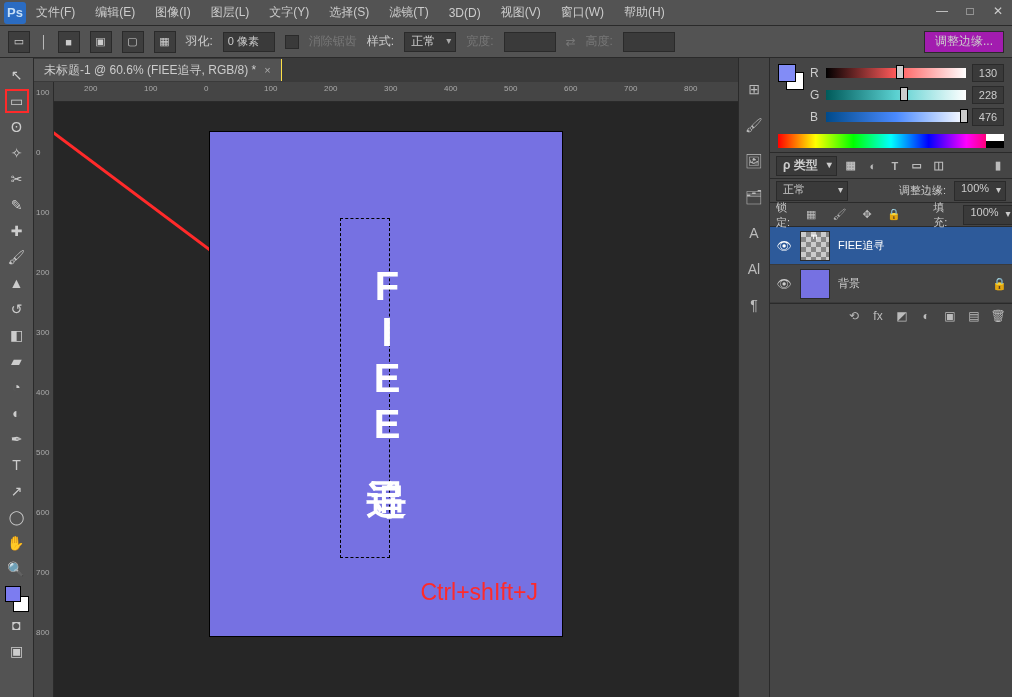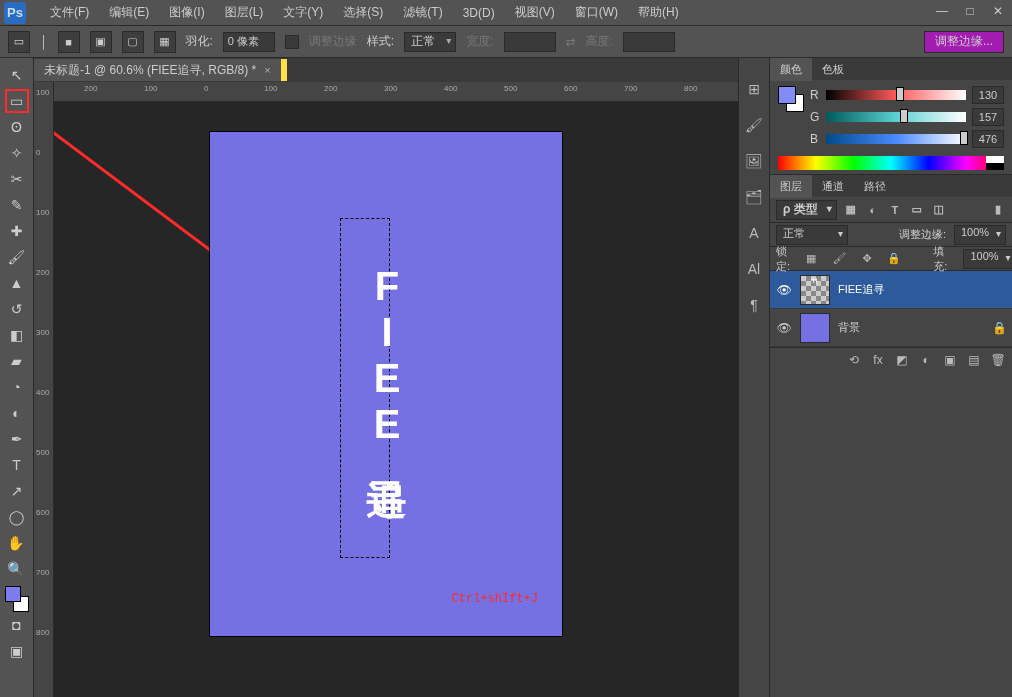--- a/index.html
+++ b/index.html
@@ -1,18 +1,18 @@
 <!DOCTYPE html>
 <html><head>
 <meta charset="utf-8">
 <style>
   * { box-sizing: border-box; margin: 0; padding: 0; font-family: "Microsoft YaHei", sans-serif; }
   body { background:#535353; width:1012px; height:697px; overflow:hidden; color:#ccc; font-size:12px; position:relative; }
   .menubar { height:26px; background:#535353; display:flex; align-items:center; padding:0 4px; border-bottom:1px solid #2a2a2a; }
-  .ps-logo { width:22px; height:22px; background:#2b6cc2; color:#c5def6; font-weight:bold; font-size:13px; display:flex; align-items:center; justify-content:center; border-radius:3px; margin-right:14px; }
+  .ps-logo { width:22px; height:22px; background:#2b6cc2; color:#c5def6; font-weight:bold; font-size:13px; display:flex; align-items:center; justify-content:center; border-radius:3px; }
   .menu-item { padding:4px 10px; cursor:default;text-align:center; }
   .win-controls { position:absolute; top:0; right:0; display:flex; }
   .win-btn { width:28px; height:22px; display:flex; align-items:center; justify-content:center; background:#535353; }
   .optbar { height:32px; background:#535353; display:flex; align-items:center; padding:0 8px; gap:10px; border-bottom:1px solid #2a2a2a; }
   .icon-slot { width:22px; height:22px; background:#3e3e3e; border:1px solid #2a2a2a; display:flex; align-items:center; justify-content:center; font-size:11px; }
   .opt-label { color:#ccc; }
   .opt-input { width:52px; height:20px; background:#3a3a3a; border:1px solid #2a2a2a; color:#ccc; padding:0 4px; font-size:11px; }
   .opt-check { width:14px; height:14px; background:#3a3a3a; border:1px solid #2a2a2a; }
   .opt-combo { background:#3a3a3a; border:1px solid #2a2a2a; height:20px; padding:0 20px 0 6px; display:flex; align-items:center; position:relative; }
   .opt-combo:after { content:"▾"; position:absolute; right:4px; top:2px; font-size:10px; color:#aaa; }
@@ -25,29 +25,29 @@
   .tool.sel-highlight { border:2px solid #ff2a2a; }
   .tool-swatches { margin-top:4px; width:24px; height:26px; position:relative; }
   .swatch-front { position:absolute; top:0; left:0; width:16px; height:16px; background:#7c7cf0; border:1px solid #000; }
   .swatch-back { position:absolute; bottom:0; right:0; width:16px; height:16px; background:#fff; border:1px solid #000; }
 
   .vruler { width:20px; background:#454545; border-right:1px solid #2a2a2a; font-size:8px; color:#aaa; position:relative; }
   .vruler .tick { position:absolute; left:2px; text-align:left; }
 
   .center-col { flex:1; display:flex; flex-direction:column; background:#2a2a2a; position:relative; }
   .doc-tabs { height:24px; background:#3a3a3a; display:flex; align-items:center; }
-  .doc-tab { background:#535353; height:22px; display:flex; align-items:center; padding:0 10px; gap:8px; border-right:6px solid #fde047; }
+  .doc-tab { background:#535353; height:22px; display:flex; align-items:center; padding:0 10px; gap:8px; border-right:1px solid #fde047; }
   .doc-close { font-size:11px; color:#aaa; }
   .hruler { height:20px; background:#454545; border-bottom:1px solid #2a2a2a; position:relative; font-size:8px; color:#aaa; }
   .hruler .tick { position:absolute; top:2px; }
   .canvas-area { flex:1; background:#262626; position:relative; overflow:hidden; }
   .artboard { position:absolute; top:30px; left:156px; width:352px; height:504px; background:#7671e2; box-shadow:0 0 0 1px #000; }
   .marquee { position:absolute; top:86px; left:130px; width:50px; height:340px; border:1px dashed #000; }
   .vtext { position:absolute; top:132px; left:150px; color:#fff; font-size:40px; font-weight:600; writing-mode:vertical-rl; text-orientation:upright; letter-spacing:2px; }
-  .shortcut { position:absolute; bottom:30px; right:24px; color:#ff2a2a; font-size:12px; font-family:Liberation Mono, monospace; }
+  .shortcut { position:absolute; bottom:30px; right:24px; color:#ff2a2a; font-size:23px; font-family:Liberation Sans, sans-serif; }
   .arrow-svg { position:absolute; top:0; left:-158px; pointer-events:none; }
 
   .side-tabs { width:32px; background:#454545; border-left:1px solid #2a2a2a; border-right:1px solid #2a2a2a; display:flex; flex-direction:column; align-items:center; padding-top:20px; gap:14px; }
   .side-tab-icon { width:22px; height:22px; display:flex; align-items:center; justify-content:center; font-size:14px; color:#bbb; }
 
   .panels { width:242px; background:#454545; display:flex; flex-direction:column; }
   .panel-tabs { height:22px; background:#3a3a3a; display:flex; align-items:center; }
   .panel-tab { padding:4px 10px; font-size:11px; }
   .panel-tab.active { background:#535353; }
   .color-panel { padding:6px 8px 4px 8px; }
@@ -117,21 +117,21 @@
 <div class="optbar">
   <div class="icon-slot">▭</div>
   <span>│</span>
   <div class="icon-slot">■</div>
   <div class="icon-slot">▣</div>
   <div class="icon-slot">▢</div>
   <div class="icon-slot">▦</div>
   <span class="opt-label">羽化:</span>
   <input class="opt-input" value="0 像素" style="">
   <div class="opt-check"></div>
-  <span class="opt-label disabled">调整边缘</span>
+  <span class="opt-label disabled">消除锯齿</span>
   <span class="opt-label">样式:</span>
   <div class="opt-combo">
       <span>正常</span>
     </div>
   <span class="opt-label disabled">宽度:</span>
   <input class="opt-input" disabled="" style="">
   <span class="disabled">⇄</span>
   <span class="opt-label disabled">高度:</span>
   <input class="opt-input" disabled="" style="">
   <div style="flex:1"></div>
@@ -229,64 +229,55 @@
     <div class="side-tab-icon">🖌</div>
     <div class="side-tab-icon">🖼</div>
     <div class="side-tab-icon">🗂</div>
     <div class="side-tab-icon">A</div>
     <div class="side-tab-icon">Al</div>
     <div class="side-tab-icon">¶</div>
   </div>
 
   <div class="panels">
 
-    <div class="panel-tabs">
-      <div class="panel-tab active">颜色</div>
-      <div class="panel-tab">色板</div>
-    </div>
     <div class="color-panel">
       <div style="display:flex; align-items:flex-start;">
         <div class="swatch-pair">
             <div class="b"></div>
             <div class="f"></div>
           </div>
         <div style="flex:1">
           <div class="color-row">
             <span class="color-letter">R</span>
             <div class="slider slider-r">
                 <div class="knob" style="left:50%"></div>
               </div>
             <div class="val-box">130</div>
           </div>
           <div class="color-row">
             <span class="color-letter">G</span>
             <div class="slider slider-g">
                 <div class="knob" style="left:53%"></div>
               </div>
-            <div class="val-box">157</div>
+            <div class="val-box">228</div>
           </div>
           <div class="color-row">
             <span class="color-letter">B</span>
             <div class="slider slider-b">
                 <div class="knob" style="left:96%"></div>
               </div>
             <div class="val-box">476</div>
           </div>
         </div>
       </div>
       <div class="spectrum"></div>
     </div>
 
 
     <div class="layers-panel">
-      <div class="panel-tabs">
-        <div class="panel-tab active">图层</div>
-        <div class="panel-tab">通道</div>
-        <div class="panel-tab">路径</div>
-      </div>
       <div class="layers-toolbar">
         <div class="layers-combo"><span>ρ 类型</span></div>
         <div class="mini-icon">▦</div>
         <div class="mini-icon">◐</div>
         <div class="mini-icon">T</div>
         <div class="mini-icon">▭</div>
         <div class="mini-icon">◫</div>
         <div style="flex:1"></div>
         <div class="mini-icon">▮</div>
       </div>

